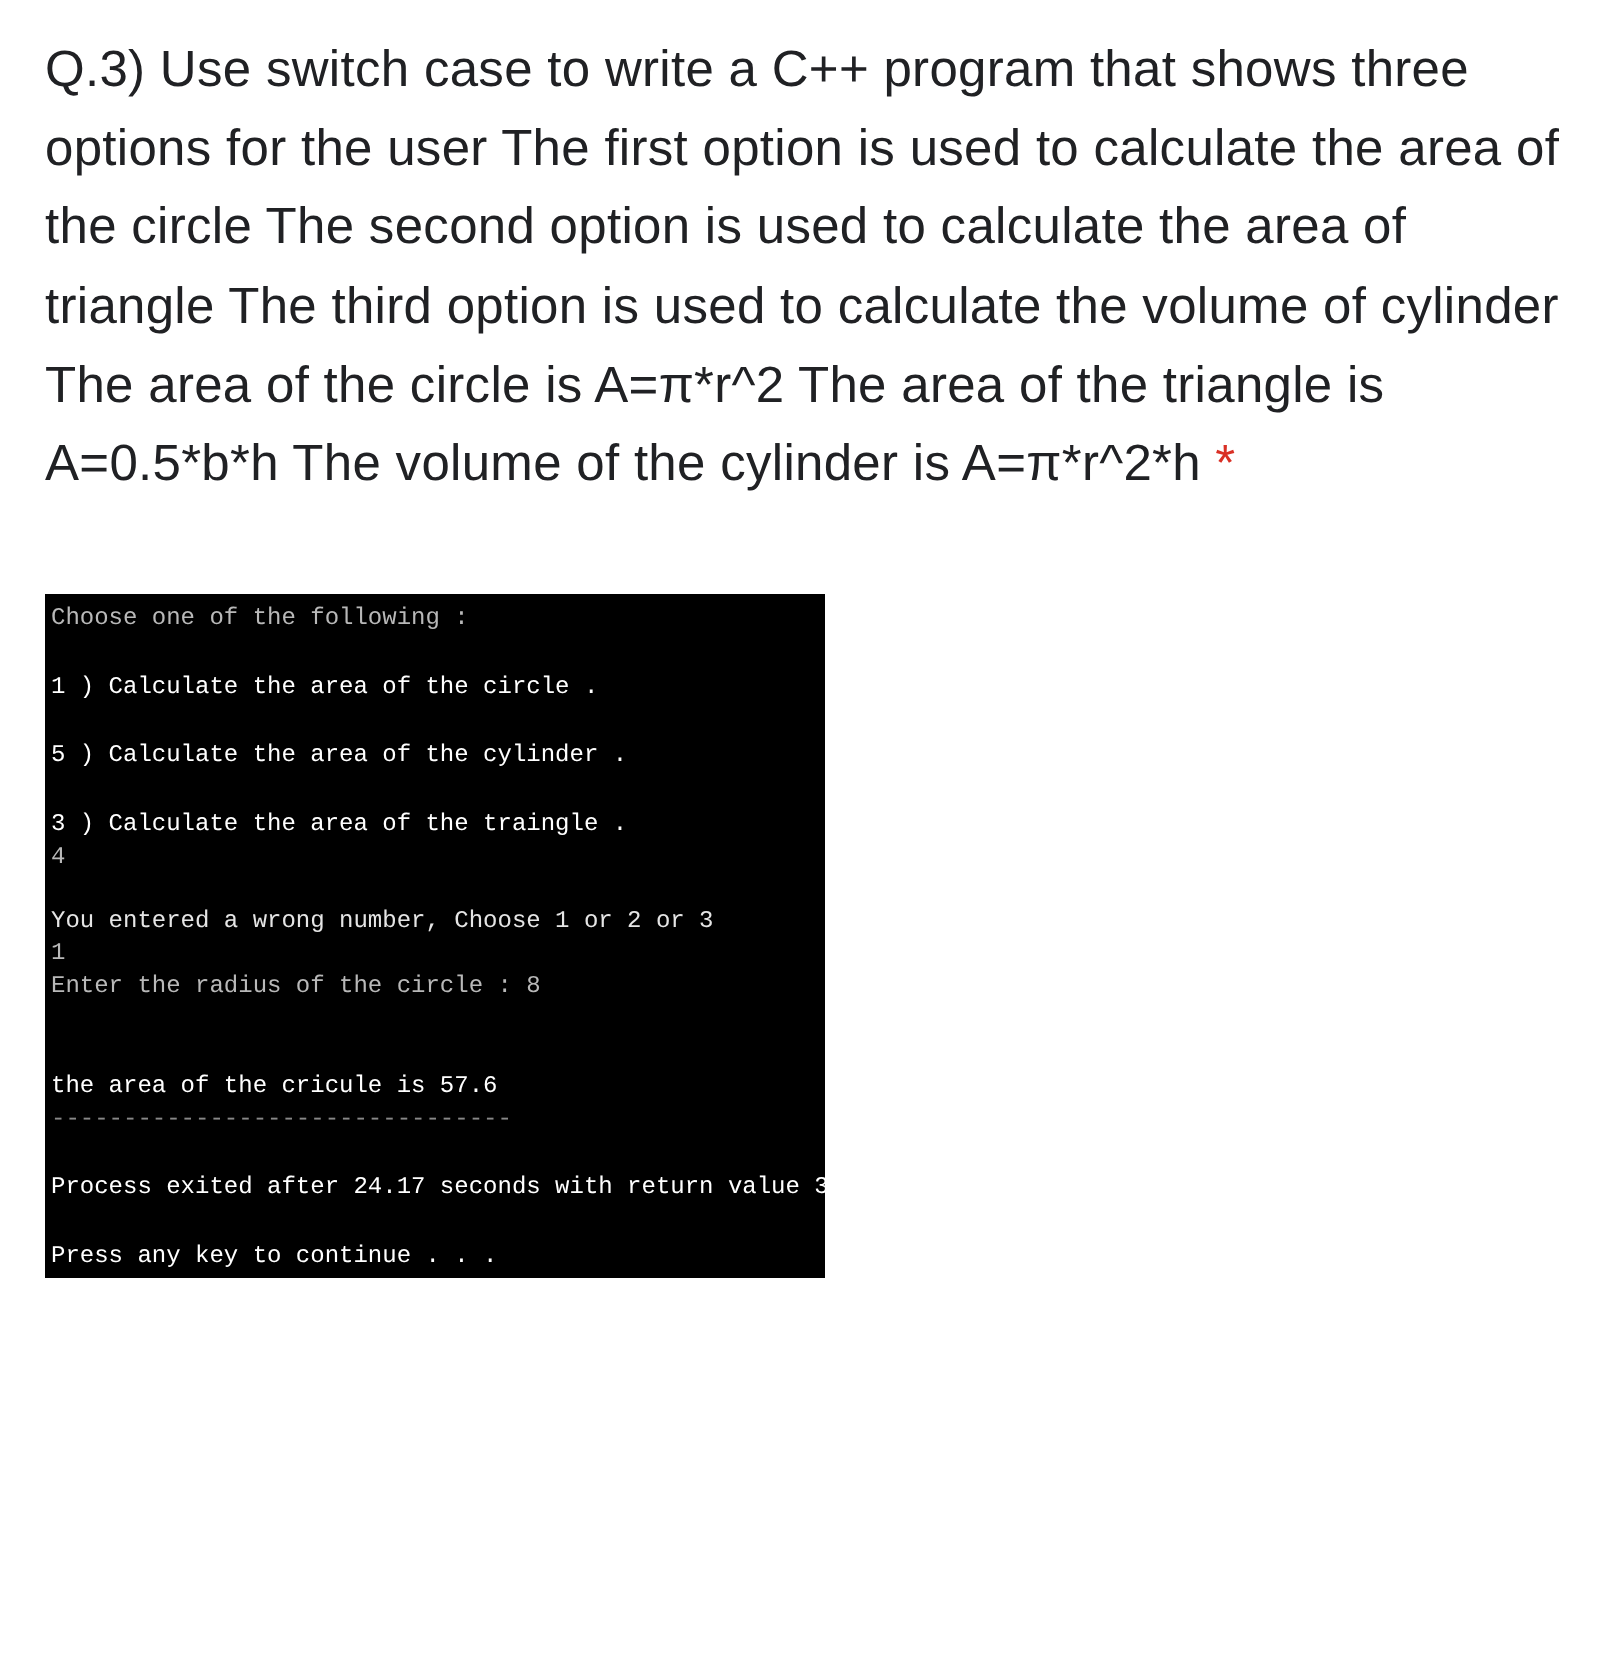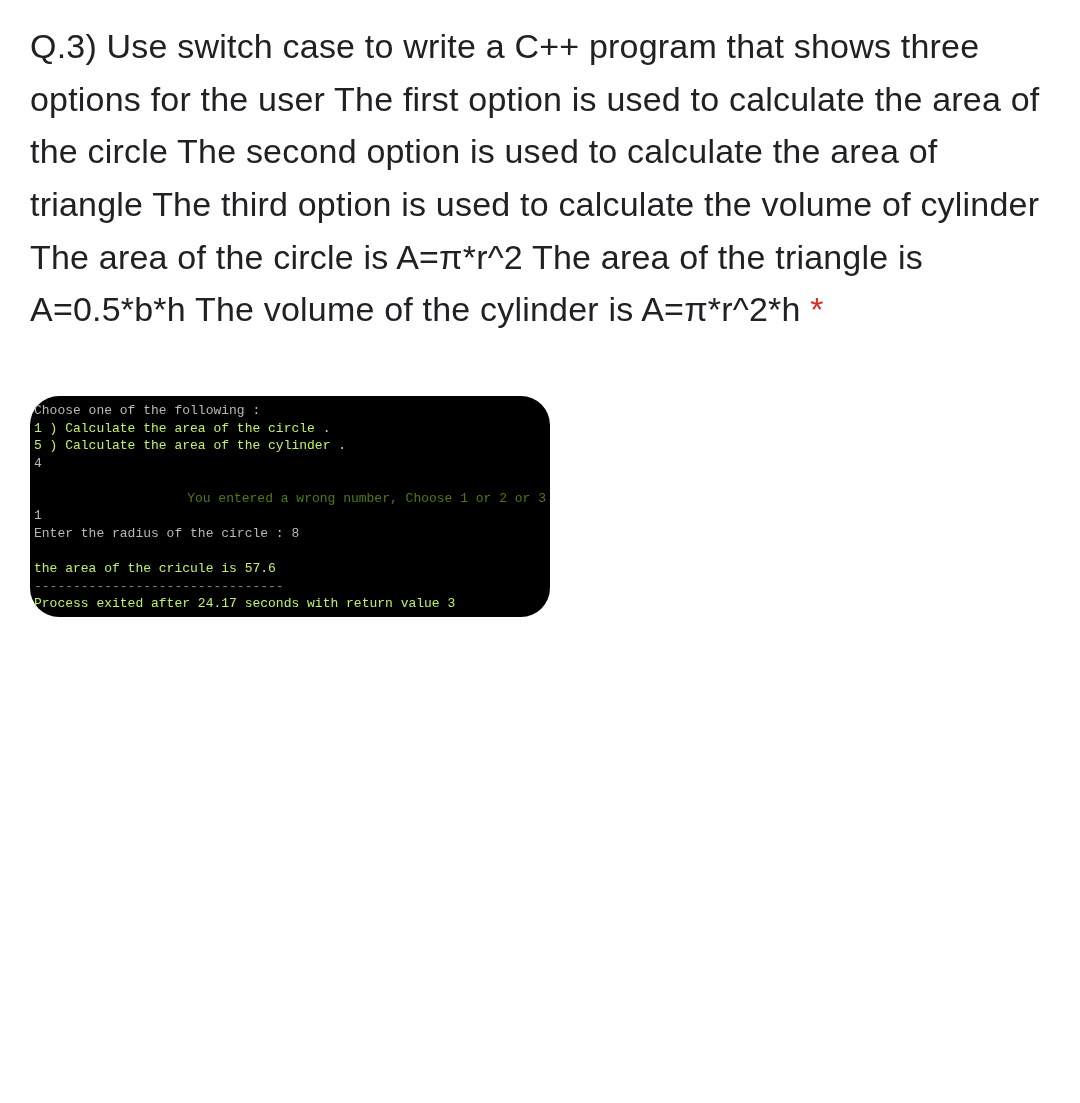--- a/index.html
+++ b/index.html
@@ -23,56 +23,57 @@
     margin-bottom: 60px;
   }
   .asterisk {
     color: #d93025;
   }
   .terminal {
     background: #000000;
     width: 520px;
     padding: 6px 4px 4px 4px;
     font-family: "Consolas", "Courier New", monospace;
-    font-size: 13px;
+    font-size: 16px;
     line-height: 1.35;
-    border-radius: 29px;
   }
   .term-line {
     white-space: pre;
   }
   .gray {
     color: #b8b8b8;
   }
   .cyan {
-    color: #bef264;
+    color: #ffffff;
+    margin-top: 24px;
   }
   .red {
-    color: #4d7c0f;
-    text-align: right;
+    color: #e5e5e5;
   }
   .dashes {
     color: #888888;
   }
 </style>
 </head>
 <body>
 
 <div class="container">
   <p class="question-text">
     <span>Q.3) Use switch case to write a C++ program that shows three options for the user The first option is used to calculate the area of the circle The second option is used to calculate the area of triangle The third option is used to calculate the volume of cylinder The area of the circle is A=π*r^2 The area of the triangle is A=0.5*b*h The volume of the cylinder is A=π*r^2*h</span><span class="asterisk"> *</span>
   </p>
 
   <div class="terminal" id="terminal-box">
   <div class="term-line gray">Choose one of the following :</div>
       <div class="term-line cyan">1 ) Calculate the area of the circle .</div>
       <div class="term-line cyan">5 ) Calculate the area of the cylinder .</div>
+      <div class="term-line cyan">3 ) Calculate the area of the traingle .</div>
       <div class="term-line gray">4</div>
       <div class="term-line gray"> </div>
       <div class="term-line red">You entered a wrong number, Choose 1 or 2 or 3</div>
       <div class="term-line gray">1</div>
       <div class="term-line gray">Enter the radius of the circle : 8</div>
       <div class="term-line gray"> </div>
       <div class="term-line cyan">the area of the cricule is 57.6</div>
       <div class="term-line dashes">--------------------------------</div>
       <div class="term-line cyan">Process exited after 24.17 seconds with return value 3</div>
+      <div class="term-line cyan">Press any key to continue . . .</div>
     </div>
 </div>
 
 </body></html>

